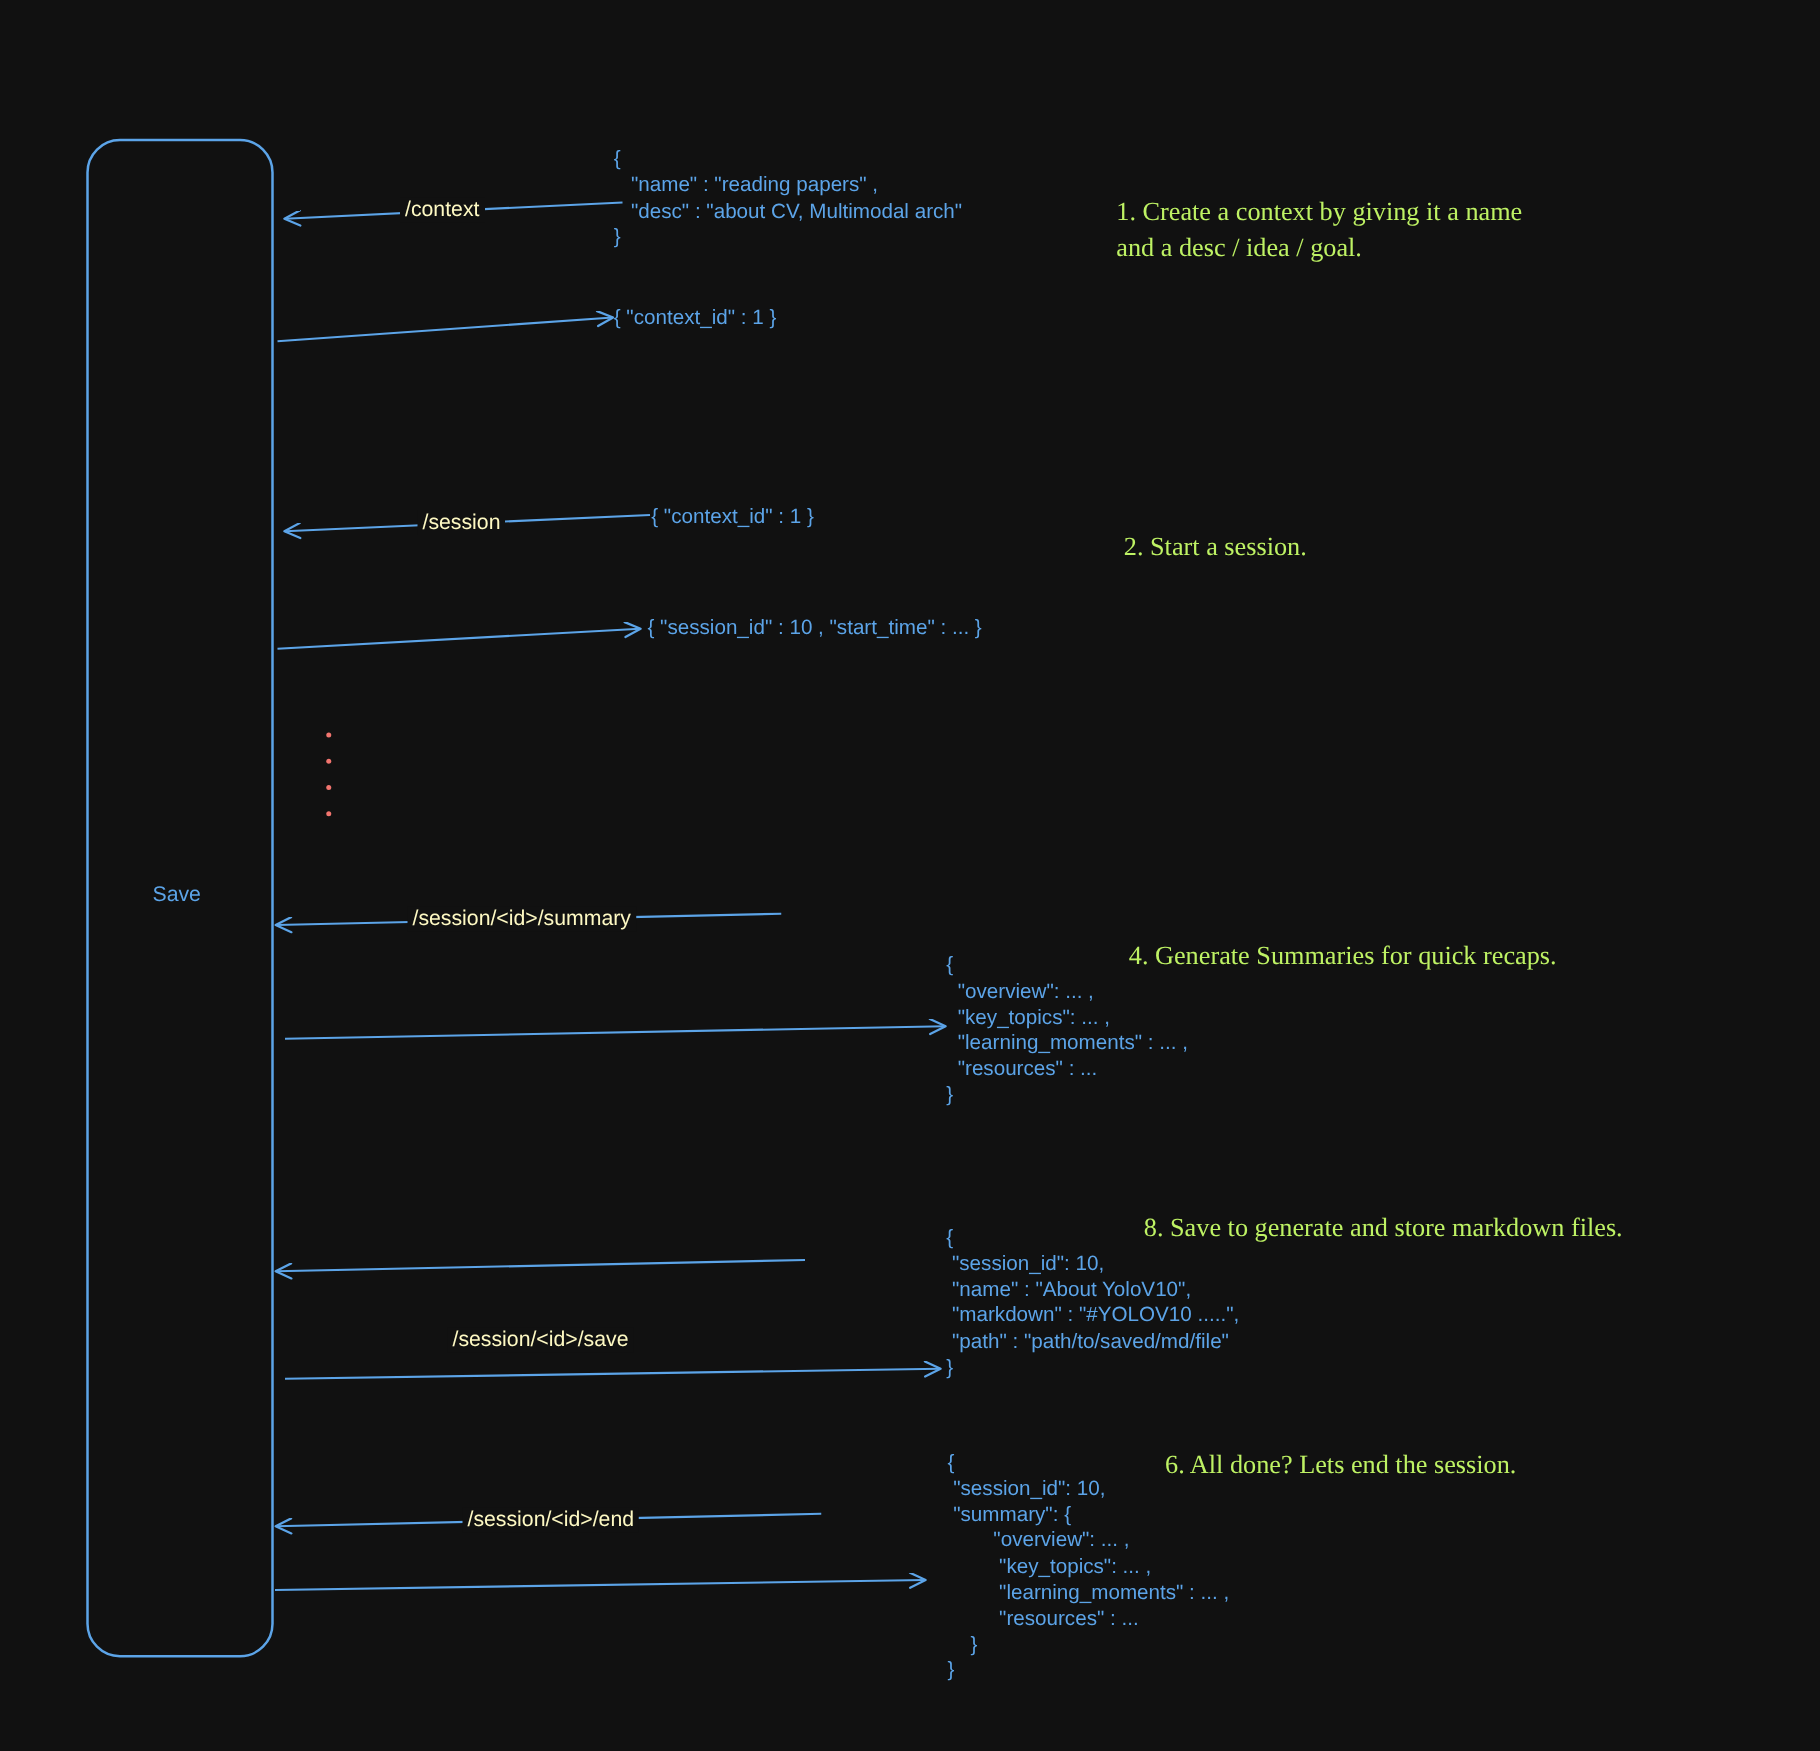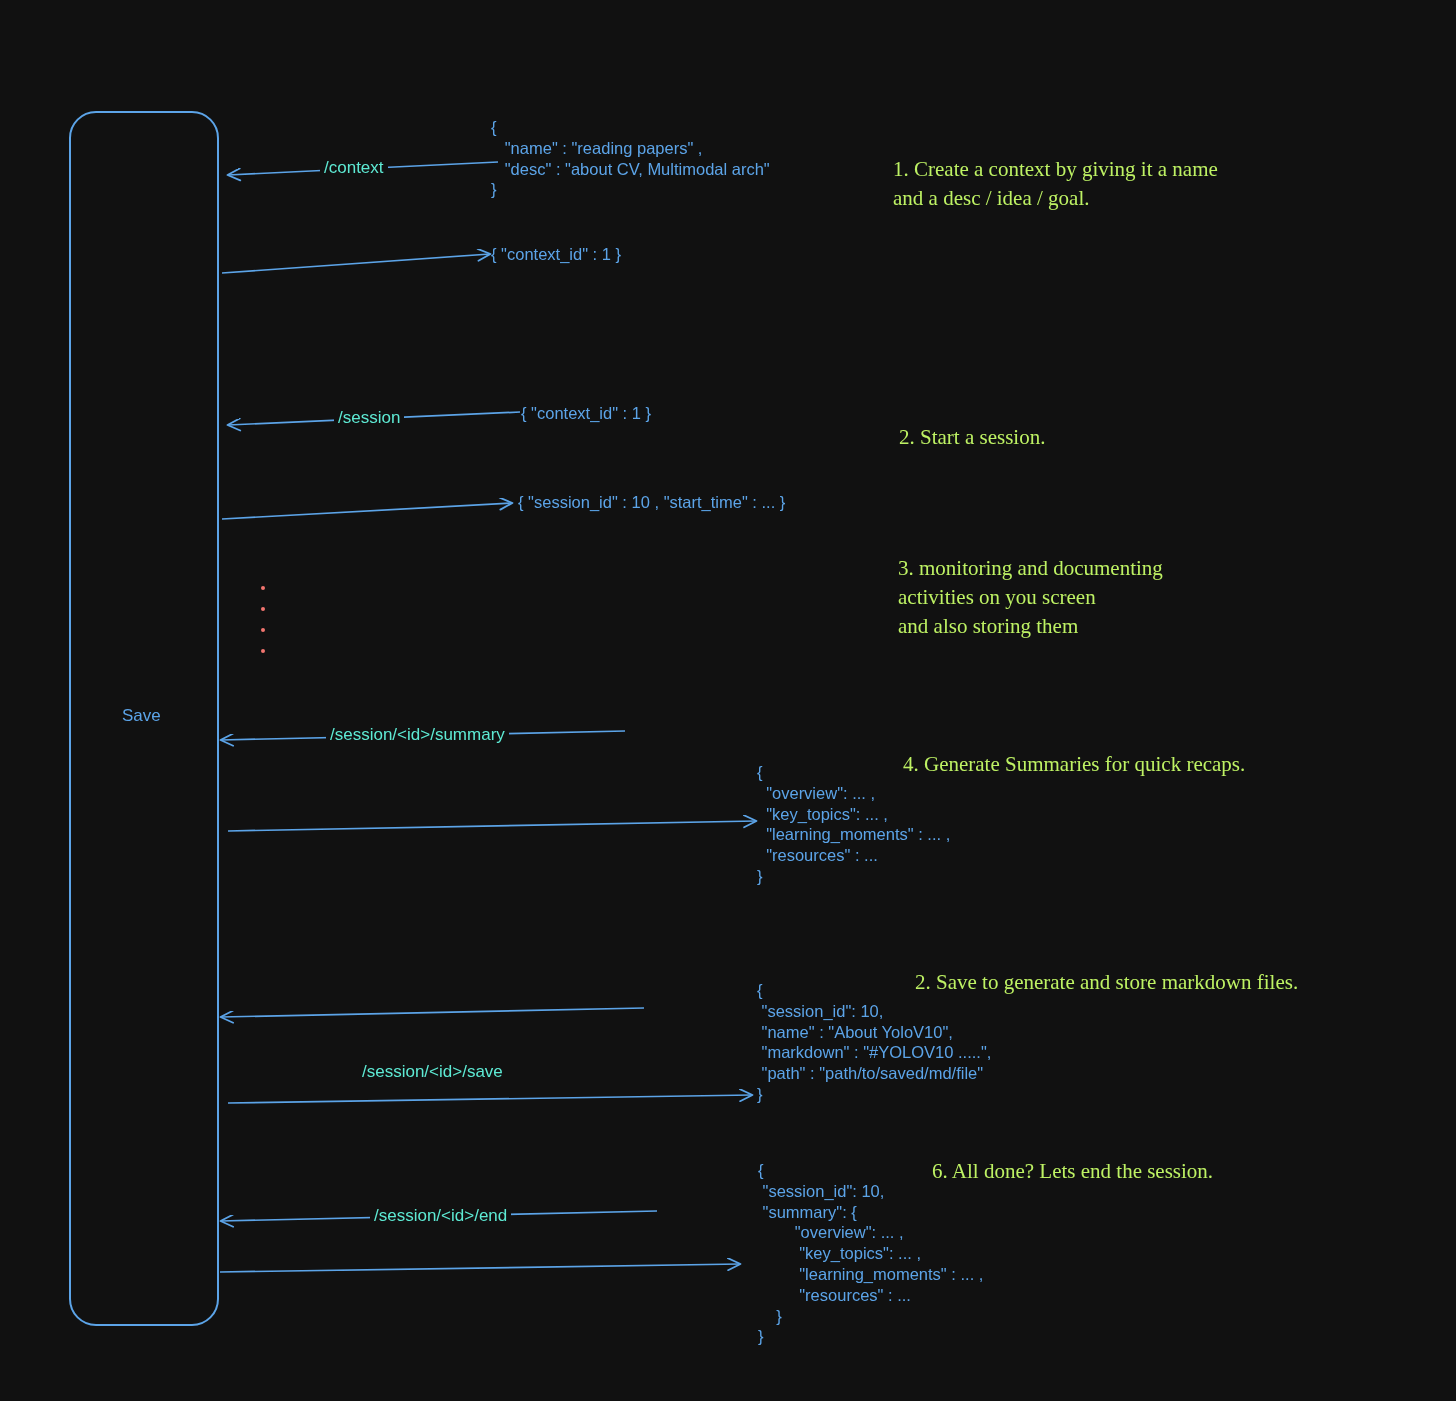--- a/index.html
+++ b/index.html
@@ -38,21 +38,21 @@
     position: absolute;
     white-space: pre;
     color: #5ca4e8;
     font-family: "Liberation Sans", sans-serif;
     font-size: 16.5px;
     line-height: 20.8px;
   }
   .arrow-label {
     position: absolute;
     white-space: pre;
-    color: #5eead4;
+    color: #fef9c3;
     font-family: "Liberation Sans", sans-serif;
     font-size: 17px;
     background: #111111;
     padding: 0 4px;
   }
   .actor-label {
     position: absolute;
     color: #5ca4e8;
     font-family: "Liberation Sans", sans-serif;
     font-size: 17px;
@@ -141,20 +141,17 @@
         "overview": ... ,
          "key_topics": ... ,
          "learning_moments" : ... ,
          "resources" : ...
     }
 }</div>
 
   <div class="note" style="left:893px; top:155px;">1. Create a context by giving it a name
 and a desc / idea / goal.</div>
   <div class="note" style="left:899px; top:423px;">2. Start a session.</div>
-  <div class="note" style="left:898px; top:554px;">3. monitoring and documenting
-activities on you screen
-and also storing them</div>
   <div class="note" style="left:903px; top:750px;text-align:right;">4. Generate Summaries for quick recaps.</div>
-  <div class="note" style="left:915px; top:968px;">2. Save to generate and store markdown files.</div>
+  <div class="note" style="left:915px; top:968px;">8. Save to generate and store markdown files.</div>
   <div class="note" style="left:932px; top:1157px;">6. All done? Lets end the session.</div>
 
 </div>
 
 </body></html>

